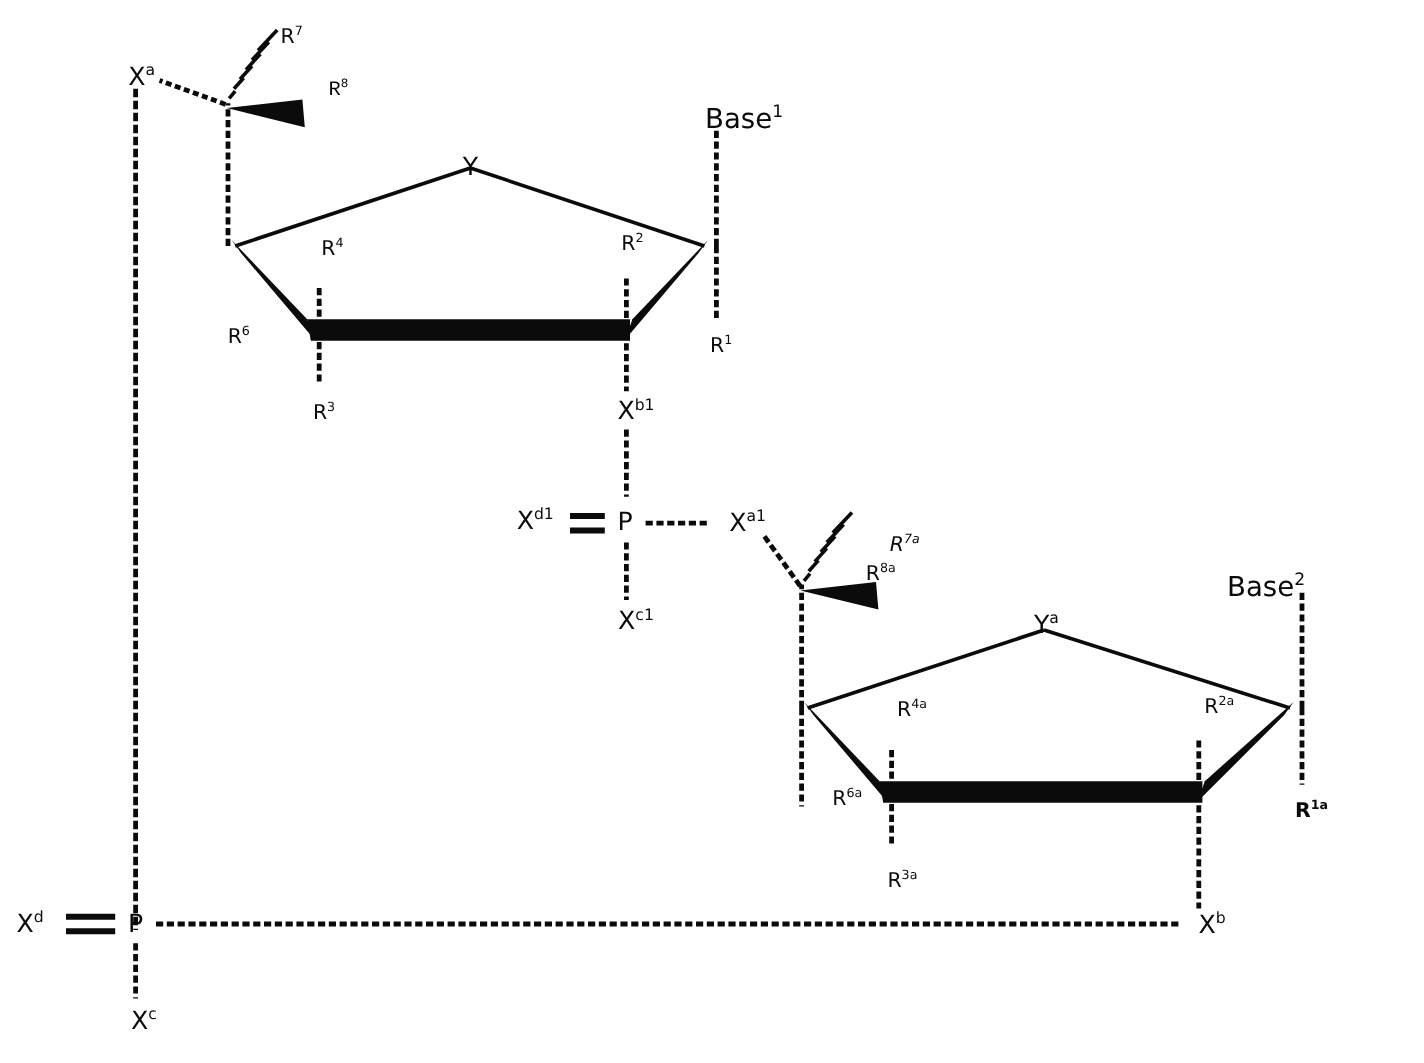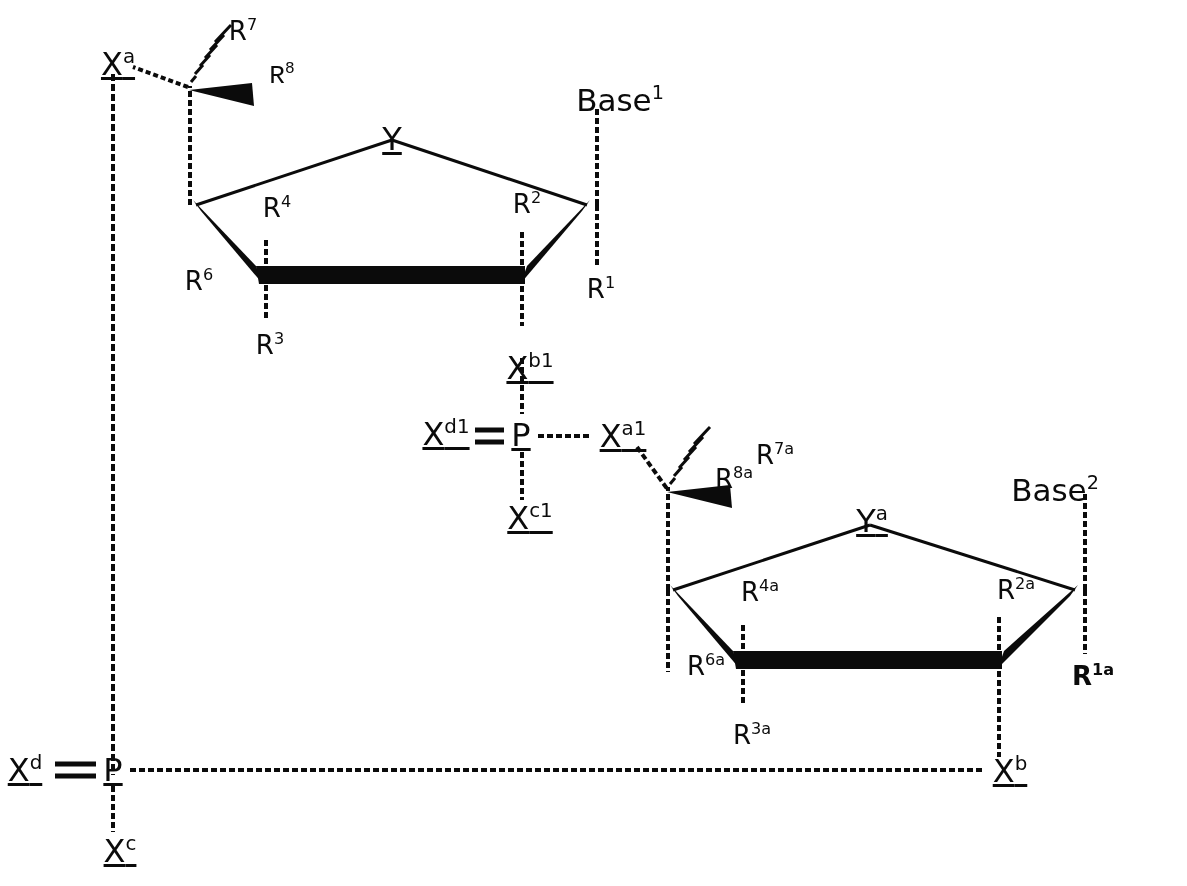--- a/index.html
+++ b/index.html
@@ -8,30 +8,30 @@
     width:1187px;height:886px;
     background:#ffffff;
     font-family:"DejaVu Sans", sans-serif;
     overflow:hidden;
   }
   #canvas{position:absolute;left:0;top:0;width:1187px;height:886px;}
   .lbl{
     position:absolute;
     color:#0b0b0b;
     font-family:"DejaVu Sans", sans-serif;
-    font-size:26px;
+    font-size:17px;
     line-height:1;
     white-space:nowrap;
     letter-spacing:0px;
     -webkit-font-smoothing:none;
     transform:translate(-50%,-50%);
   }
   .lbl sup{font-size:0.62em;line-height:0;vertical-align:super;letter-spacing:0px;}
-  .lbl.big{font-size:31px;}
-  .lbl.atom{font-size:32px;text-decoration:underline;}
+  .lbl.big{font-size:23px;}
+  .lbl.atom{font-size:21px;}
 </style>
 </head>
 <body>
 
 <div id="stage">
 
   <svg id="canvas" viewBox="0 0 1187 886" xmlns="http://www.w3.org/2000/svg">
 
     <path d="M 392 140 L 196 205" stroke="#0b0b0b" stroke-width="3" fill="none"></path>
     <path d="M 392 140 L 587 205" stroke="#0b0b0b" stroke-width="3" fill="none"></path>
@@ -148,41 +148,41 @@
   </div>
 
   <div class="lbl" style="left:601px;top:289px;">
     <span>R</span><sup>1</sup>
   </div>
 
   <div class="lbl" style="left:270px;top:345px;">
     <span>R</span><sup>3</sup>
   </div>
 
-  <div class="lbl atom" style="left:530px;top:343px;margin-top:25px;">
+  <div class="lbl atom" style="left:530px;top:343px;">
     <span>X</span><sup>b1</sup>
   </div>
 
   <div class="lbl atom" style="left:446px;top:434px;">
     <span>X</span><sup>d1</sup>
   </div>
 
   <div class="lbl atom" style="left:521px;top:435px;">
     <span>P</span>
   </div>
 
   <div class="lbl atom" style="left:623px;top:436px;">
     <span>X</span><sup>a1</sup>
   </div>
 
   <div class="lbl atom" style="left:530px;top:518px;">
     <span>X</span><sup>c1</sup>
   </div>
 
-  <div class="lbl" style="left:775px;top:455px;">
+  <div class="lbl" style="left:754px;top:455px;font-style:italic;">
     <span>R</span><sup>7a</sup>
   </div>
 
   <div class="lbl" style="left:734px;top:479px;">
     <span>R</span><sup>8a</sup>
   </div>
 
   <div class="lbl atom" style="left:872px;top:521px;">
     <span>Y</span><sup>a</sup>
   </div>

